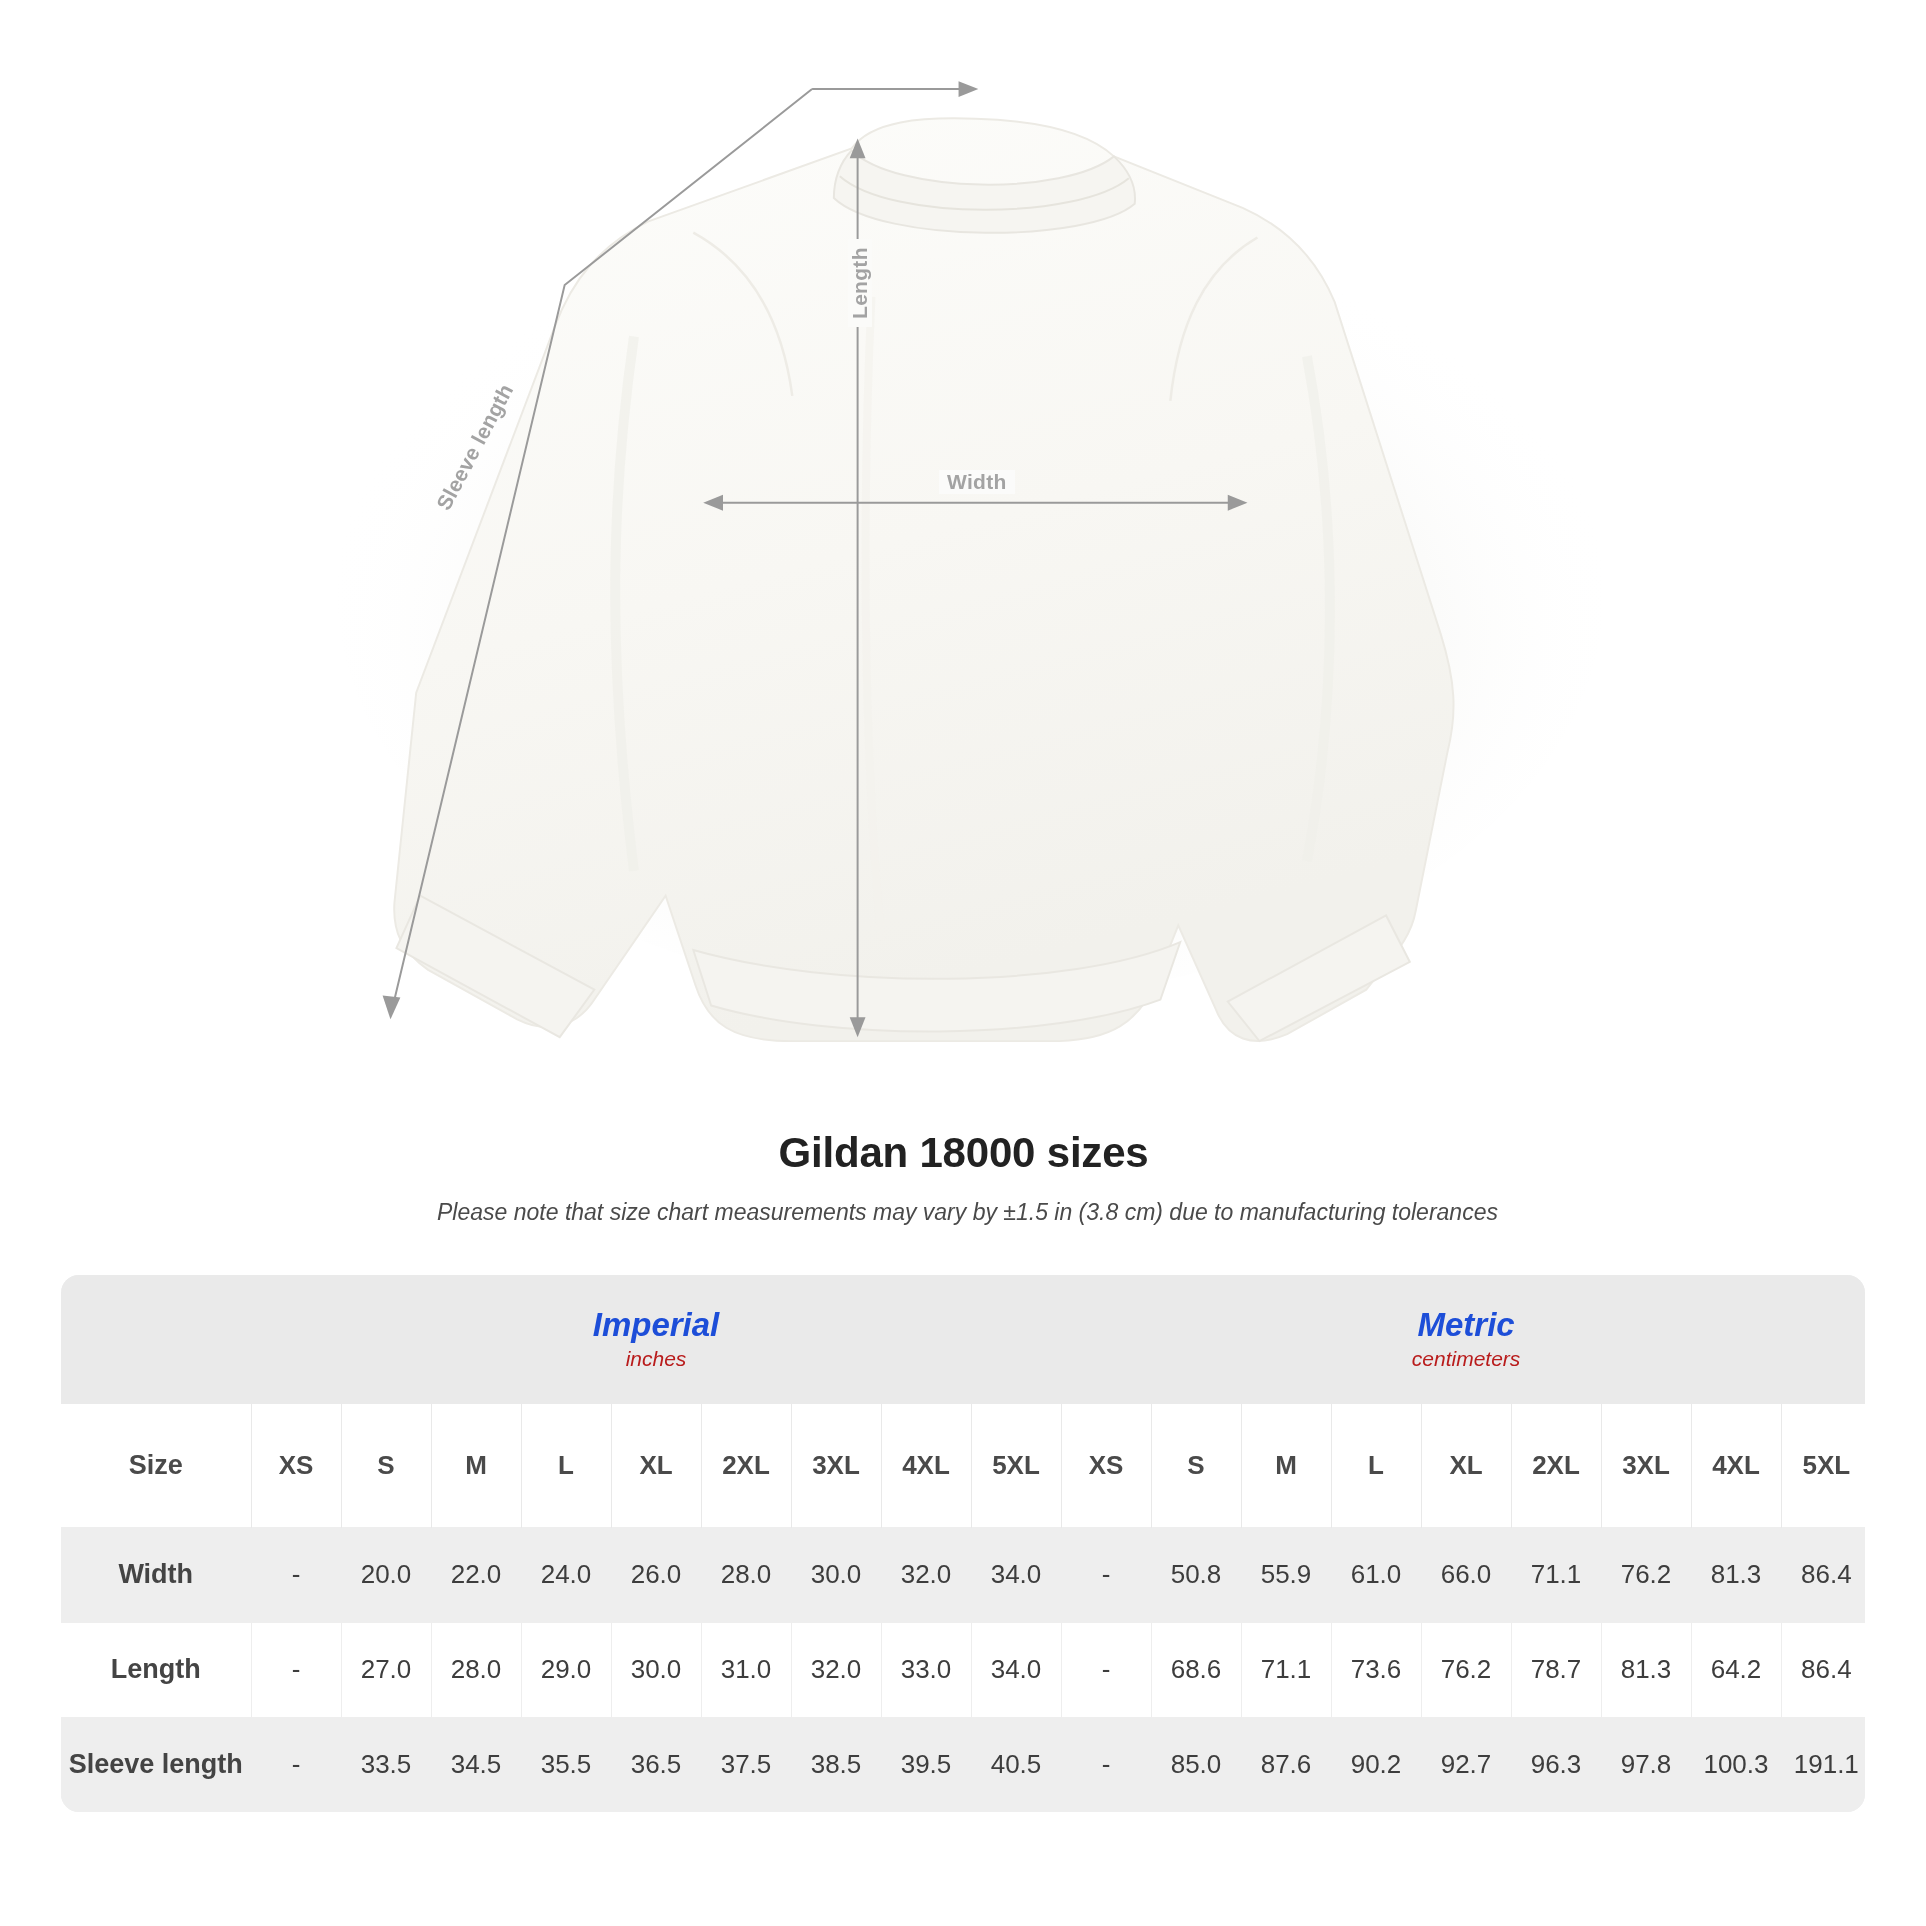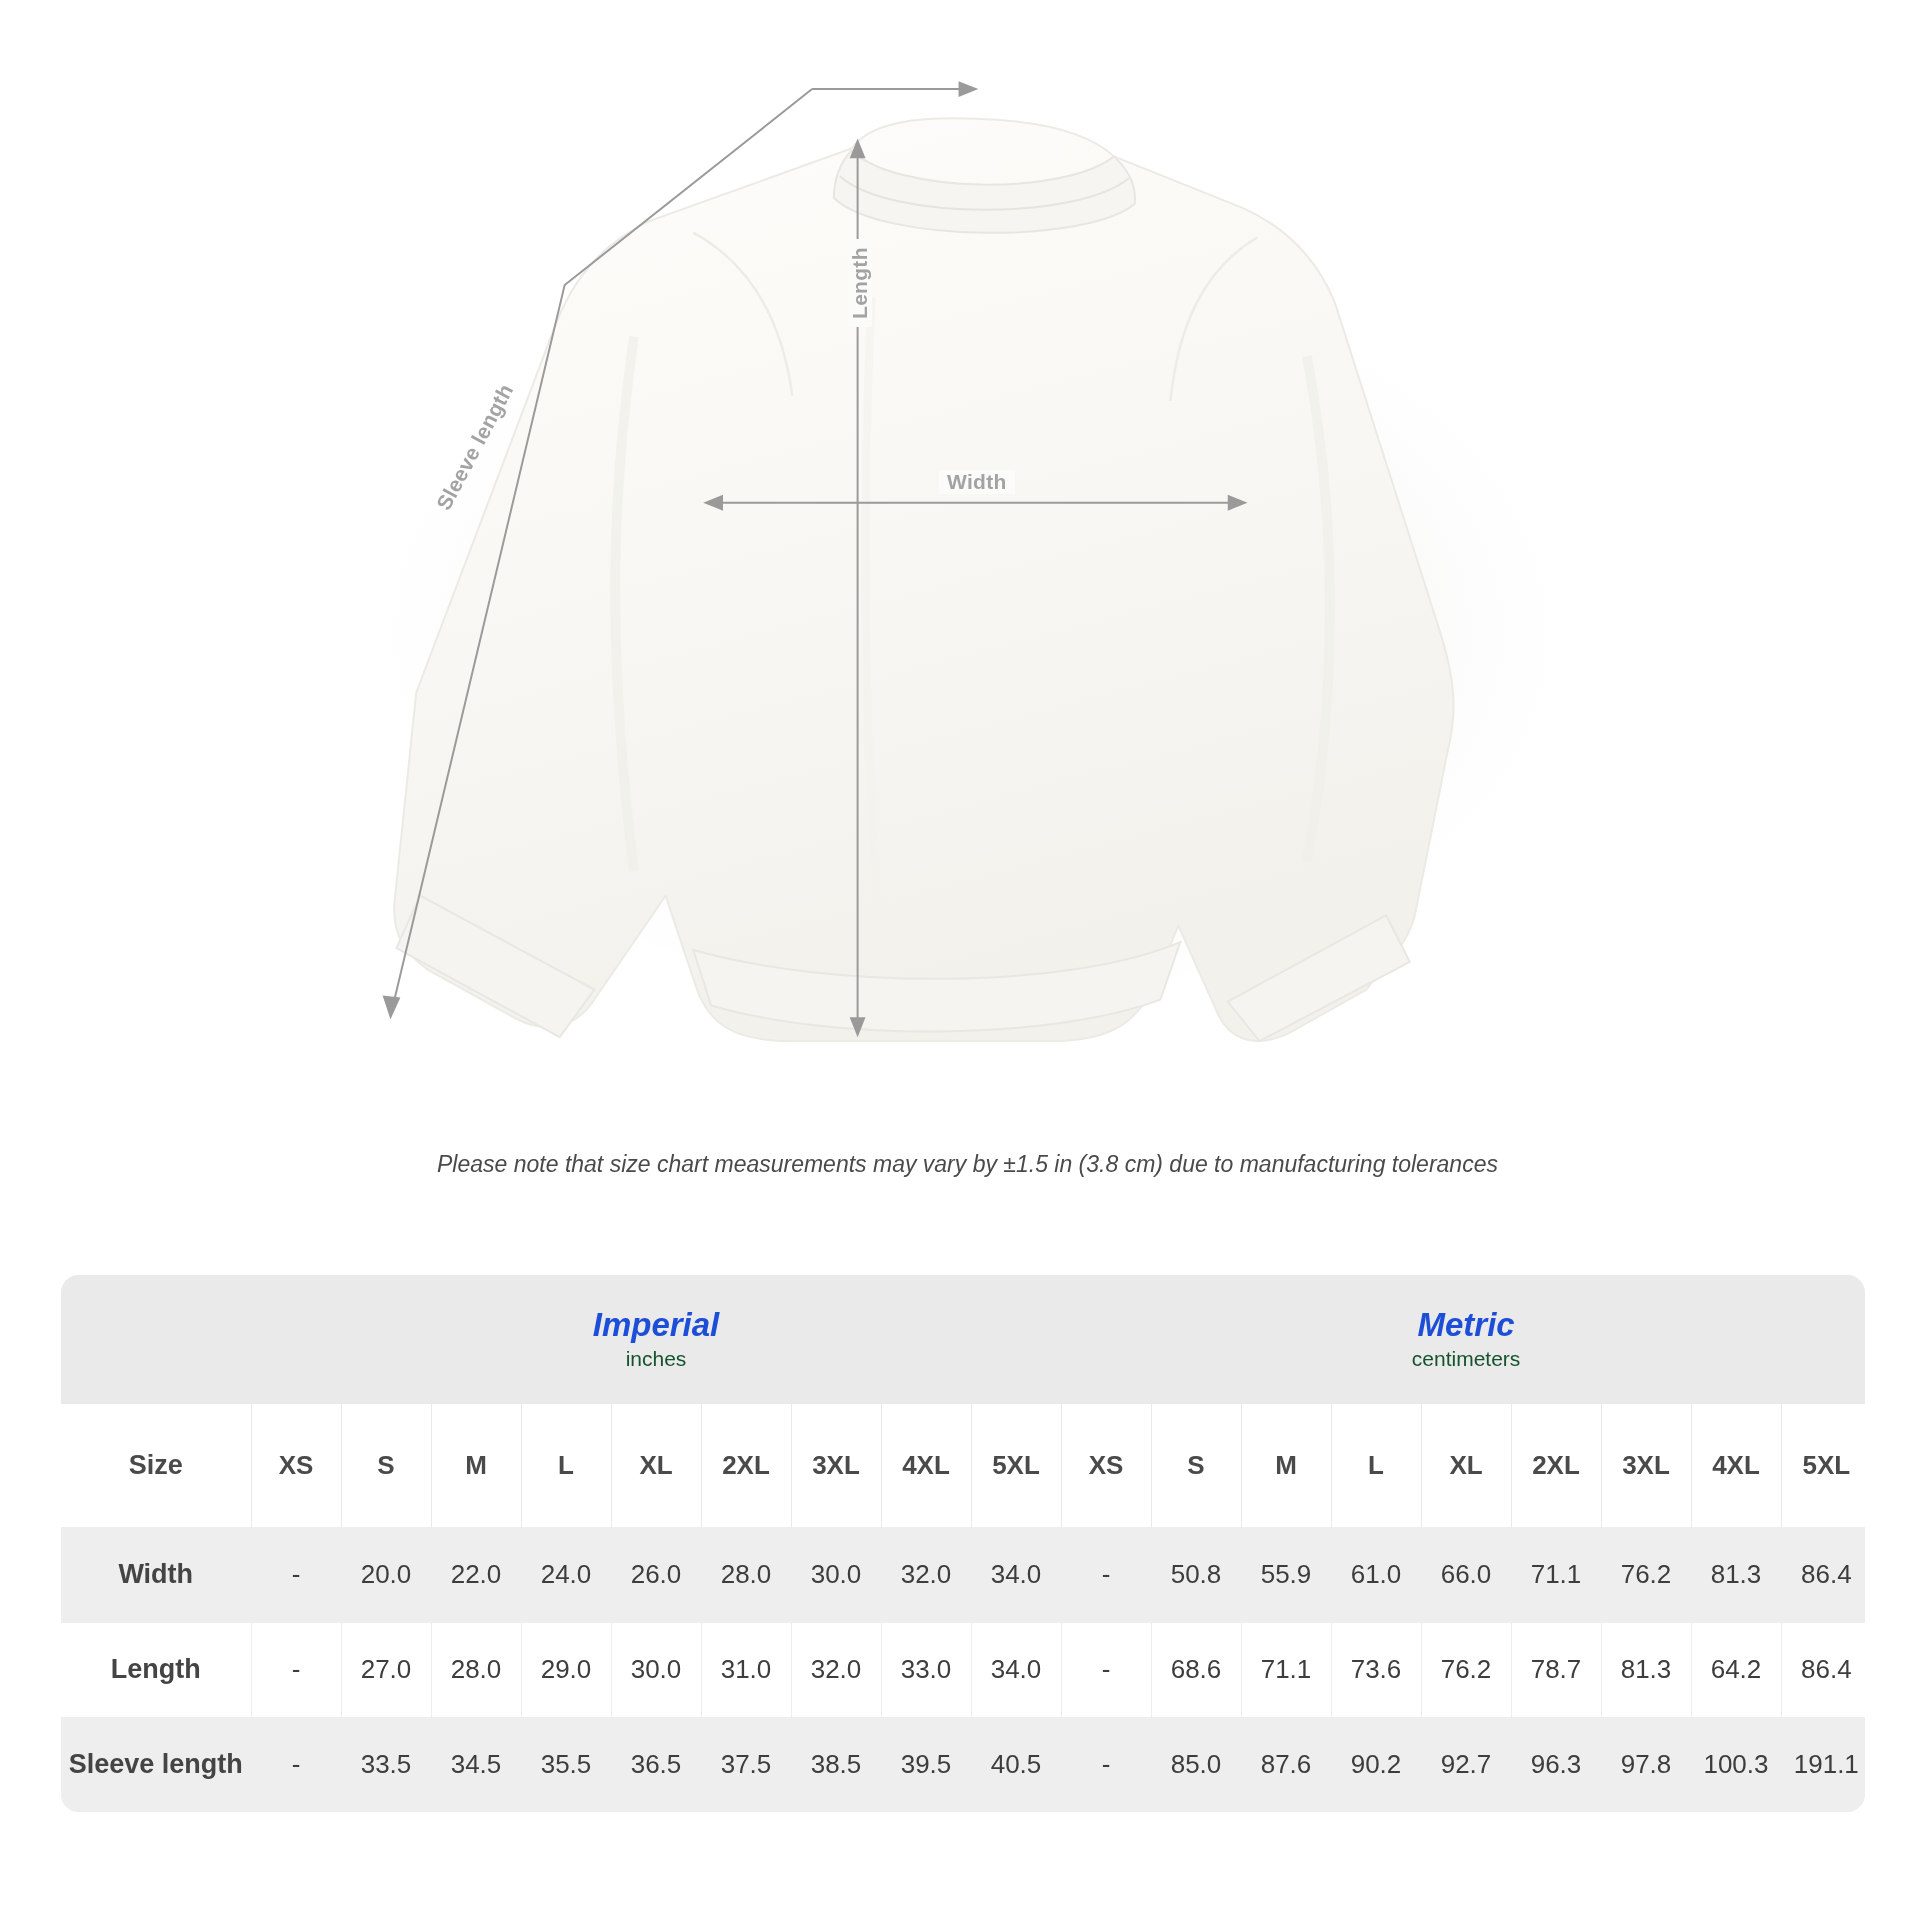--- a/index.html
+++ b/index.html
@@ -116,21 +116,22 @@
   }
   .unit-name {
     font-size: 33px;
     font-style: italic;
     font-weight: bold;
     color: #1d4ed8;
     line-height: 1.15;
   }
   .unit-sub {
     font-size: 21px;
-    color: #14532d;
+    font-style: italic;
+    color: #b91c1c;
     line-height: 1.4;
   }
 
   tr.head-row td {
     height: 123px;
     background: #ffffff;
     font-weight: bold;
     color: #4a4a4a;
     font-size: 26px;
     border-right: 1px solid #e9e9e9;
@@ -242,20 +243,21 @@
         <path d="M 394 1030 L 386 1006 L 404 1008 Z" fill="#9a9a9a" stroke="none"></path>
       </g>
     </svg>
 
     <div class="dim-label width-label">Width</div>
     <div class="dim-label length-label">Length</div>
     <div class="dim-label sleeve-label">Sleeve length</div>
   </div>
 
   <div class="title-block">
+    <div class="chart-title">Gildan 18000 sizes</div>
     <div class="chart-note">Please note that size chart measurements may vary by ±1.5 in (3.8 cm) due to manufacturing tolerances</div>
   </div>
 
   <div class="table-wrap">
     <table class="size-table">
       <colgroup>
         <col class="label-col">
         <col class="data-col">
           <col class="data-col">
           <col class="data-col">

